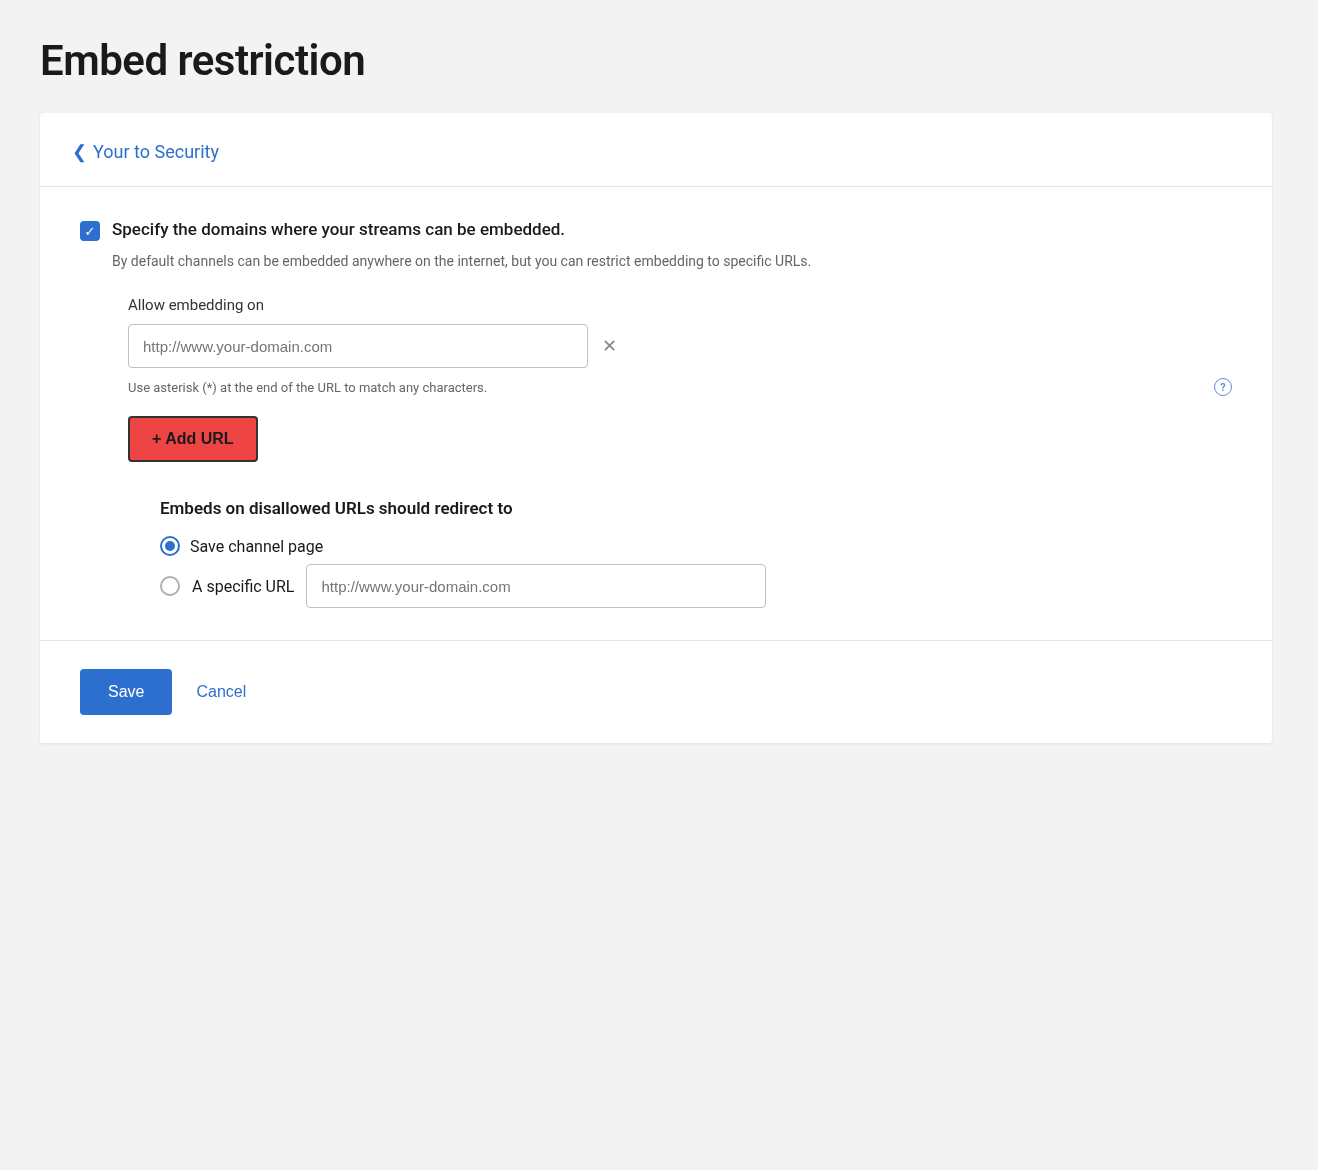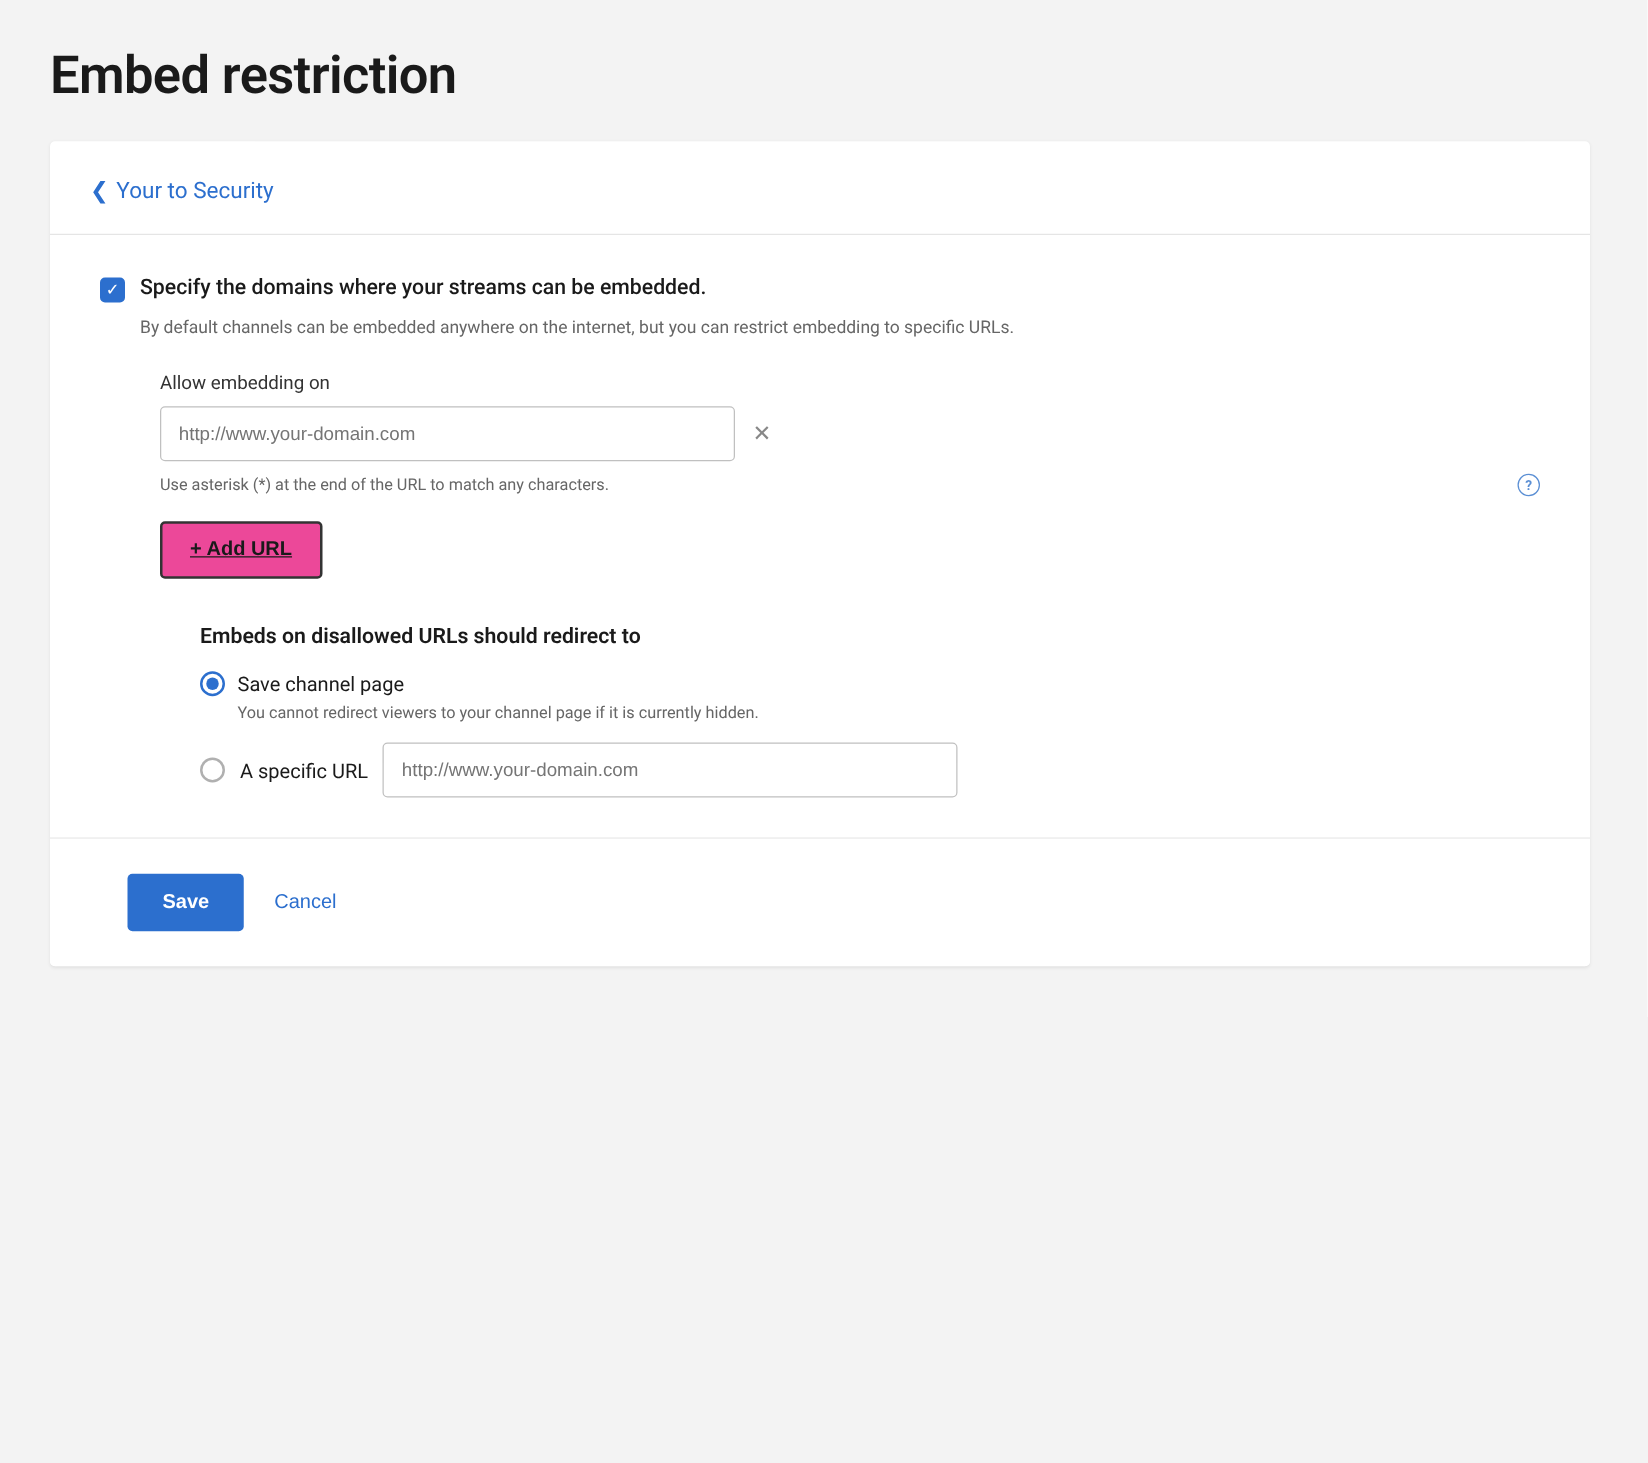--- a/index.html
+++ b/index.html
@@ -168,27 +168,26 @@
       flex-shrink: 0;
     }
 
     .add-url-btn {
       display: inline-flex;
       align-items: center;
       gap: 8px;
       padding: 12px 22px;
       border: 2px solid #333;
       border-radius: 4px;
-      background: #ec4899;
+      background: #ef4444;
       font-size: 16px;
       font-weight: 600;
       color: #1a1a1a;
       cursor: pointer;
       margin-bottom: 36px;
-      text-decoration: underline;
     }
 
     .redirect-section {
       margin-left: 32px;
     }
 
     .redirect-title {
       font-size: 17px;
       font-weight: 600;
       color: #1a1a1a;
@@ -278,23 +277,22 @@
       background: #fff;
     }
 
     .save-btn {
       background-color: #2c6fce;
       color: #fff;
       border: none;
       border-radius: 4px;
       padding: 14px 28px;
       font-size: 16px;
-      font-weight: 700;
-      cursor: pointer;
-      margin-left: 22px;
+      font-weight: 400;
+      cursor: pointer;
     }
 
     .cancel-btn {
       background: none;
       border: none;
       color: #2c6fce;
       font-size: 16px;
       cursor: pointer;
       font-weight: 400;
     }
@@ -347,21 +345,20 @@
         
         <div class="redirect-section">
           <p class="redirect-title">Embeds on disallowed URLs should redirect to</p>
 
           <div class="radio-row">
             <div class="radio-custom selected">
               <div class="radio-inner"></div>
             </div>
             <span class="radio-label">Save channel page</span>
           </div>
-          <p class="radio-sub-text">You cannot redirect viewers to your channel page if it is currently hidden.</p>
 
           <div class="specific-url-row">
             <div class="radio-custom-empty"></div>
             <span class="radio-label">A specific URL</span>
             <input class="specific-url-input" type="text" placeholder="http://www.your-domain.com" style="">
           </div>
         </div>
 
       </div>
     </div>

